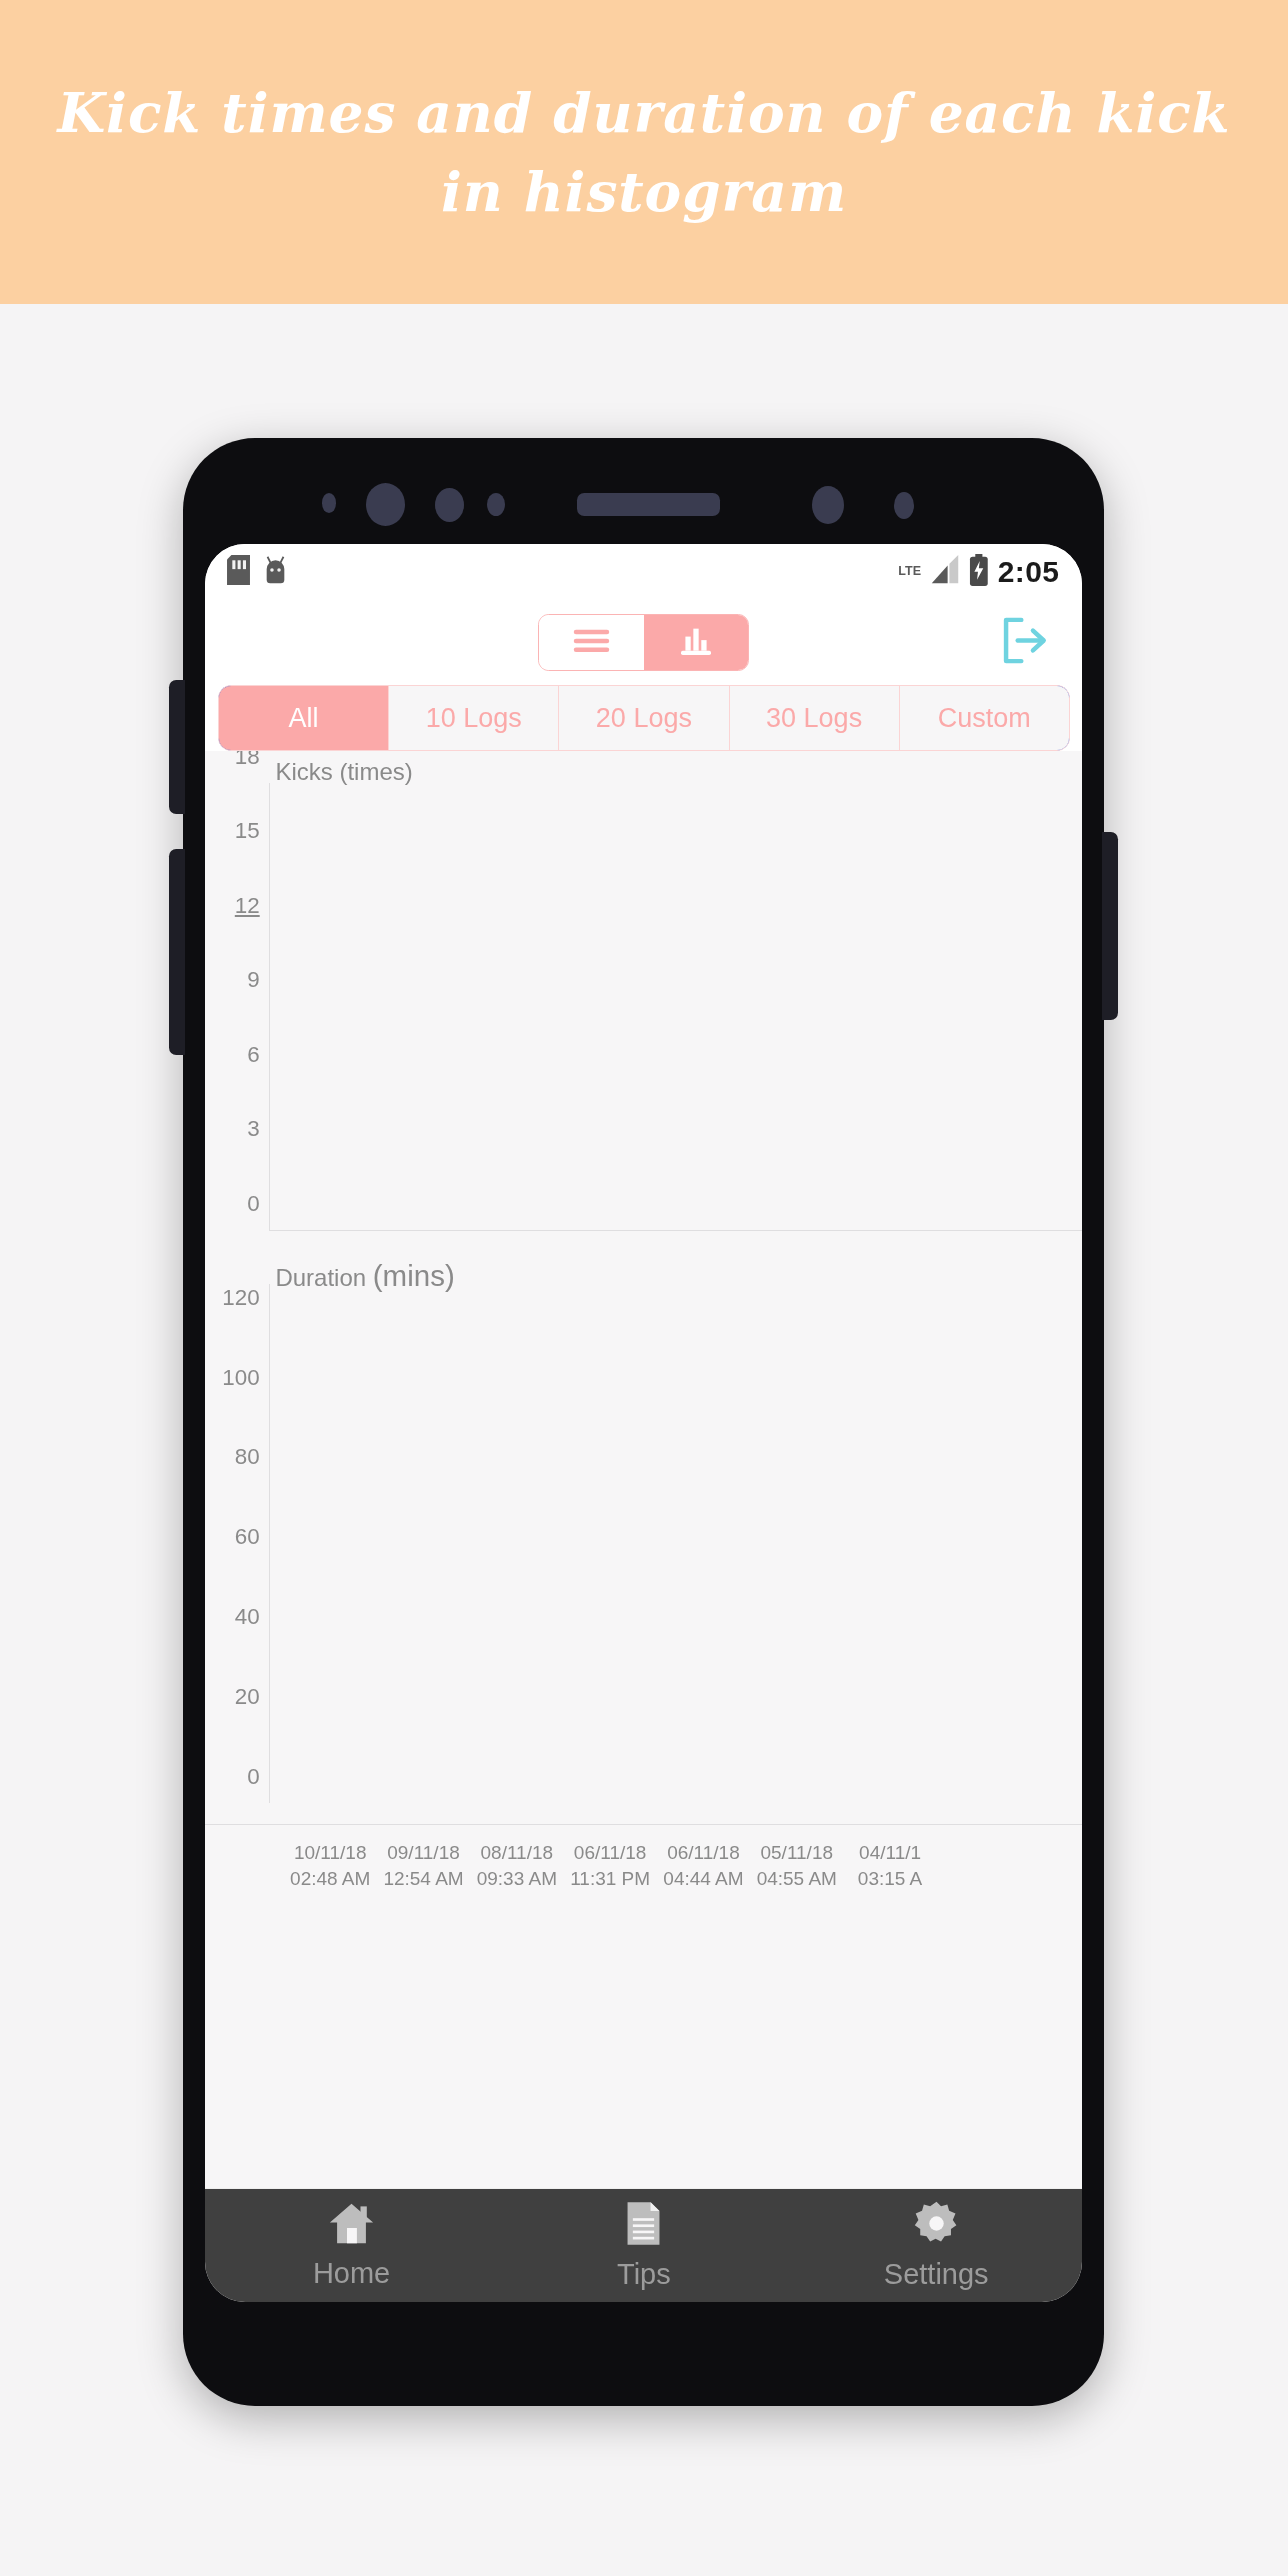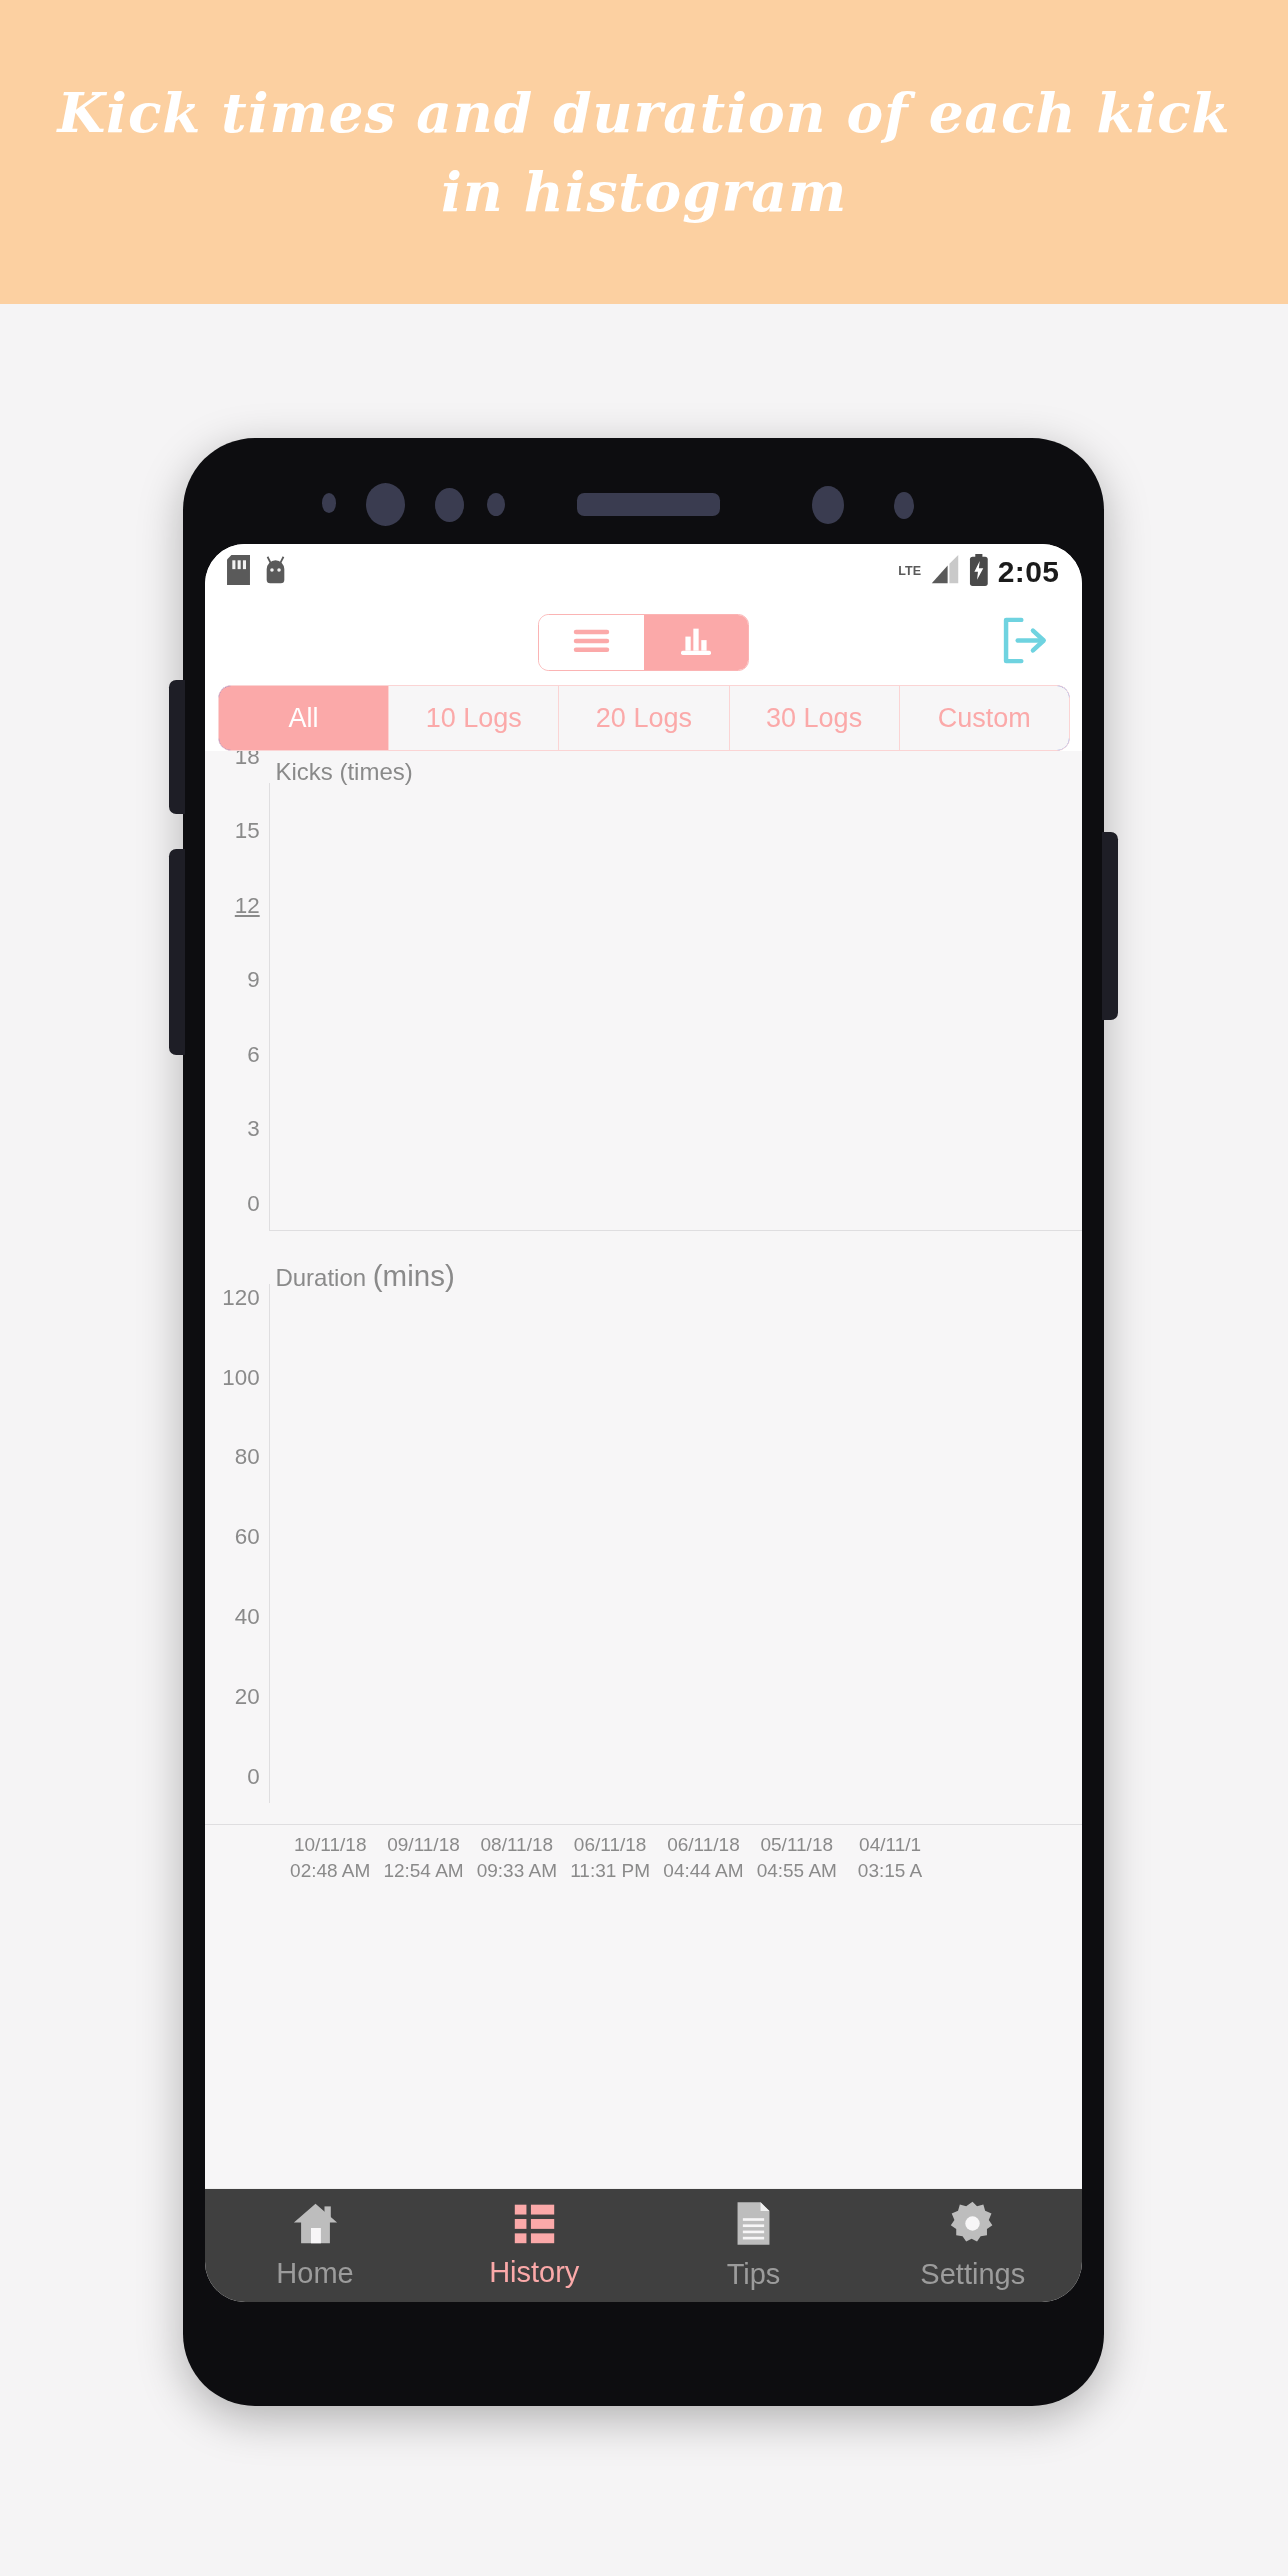--- a/index.html
+++ b/index.html
@@ -189,20 +189,21 @@
     background: #F7F6F7;
     border-top: 1.8px solid #DFDEE0;
     padding-top: 7.2px;
   }
   .xslot {
     width: 113px; flex: 0 0 113px;
     text-align: center;
     font-size: 19px; color: #8A8A8A;
     line-height: 1.35;
     margin-left: -19.7px;
+    margin-top: 8px;
   }
 
   
   .bottomnav {
     flex: 0 0 114px;
     background: #404040;
     display: flex; align-items: center;
     border-top: 0.9px solid #EEEEEE;
   }
   .navitem {
@@ -434,33 +435,20 @@
         <div class="navitem">
           <span>
             <svg width="47" height="45" viewBox="0 0 52 50">
               <path d="M26 3 L50 24 H42 V47 H10 V24 H2 Z" fill="#BDBDBD"></path>
               <rect x="36" y="6" width="7" height="12" fill="#BDBDBD"></rect>
               <rect x="21" y="30" width="11" height="17" fill="#F7F6F7"></rect>
             </svg>
           </span>
           <span class="navlabel">Home</span>
         </div>
-        <div class="navitem active">
-          <span>
-            <svg width="43" height="43" viewBox="0 0 48 48">
-              <rect x="2" y="3" width="13" height="11" fill="#FBA9A9"></rect>
-              <rect x="20" y="3" width="26" height="11" fill="#FBA9A9"></rect>
-              <rect x="2" y="19" width="13" height="11" fill="#FBA9A9"></rect>
-              <rect x="20" y="19" width="26" height="11" fill="#FBA9A9"></rect>
-              <rect x="2" y="35" width="13" height="11" fill="#FBA9A9"></rect>
-              <rect x="20" y="35" width="26" height="11" fill="#FBA9A9"></rect>
-            </svg>
-          </span>
-          <span class="navlabel">History</span>
-        </div>
         <div class="navitem">
           <span>
             <svg width="39" height="47" viewBox="0 0 44 52">
               <path d="M4 2 H30 L40 12 V50 H4 Z" fill="#BDBDBD"></path>
               <path d="M30 2 L40 12 H30 Z" fill="#F0F0F0"></path>
               <rect x="10" y="20" width="24" height="3" fill="#F7F6F7"></rect>
               <rect x="10" y="27" width="24" height="3" fill="#F7F6F7"></rect>
               <rect x="10" y="34" width="24" height="3" fill="#F7F6F7"></rect>
               <rect x="10" y="41" width="24" height="3" fill="#F7F6F7"></rect>
             </svg>

